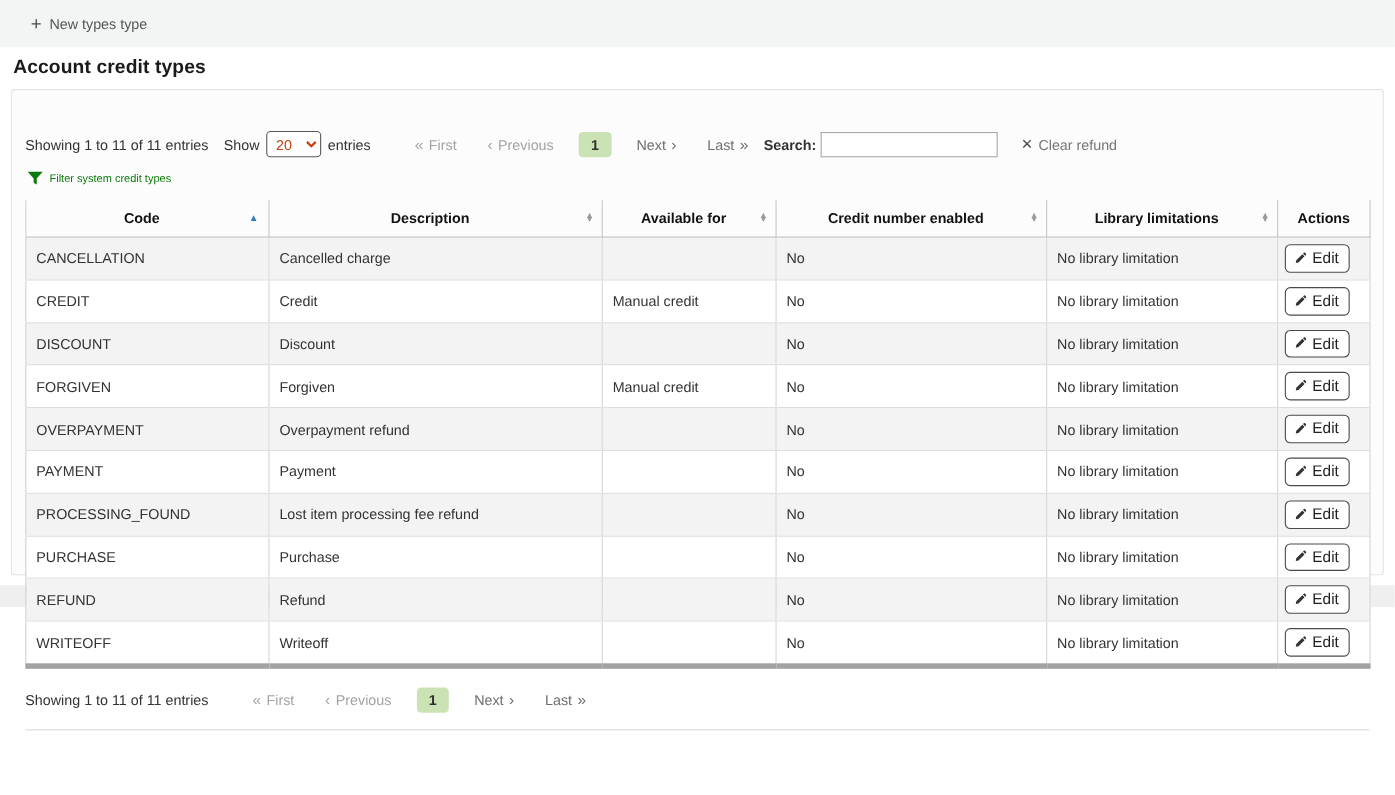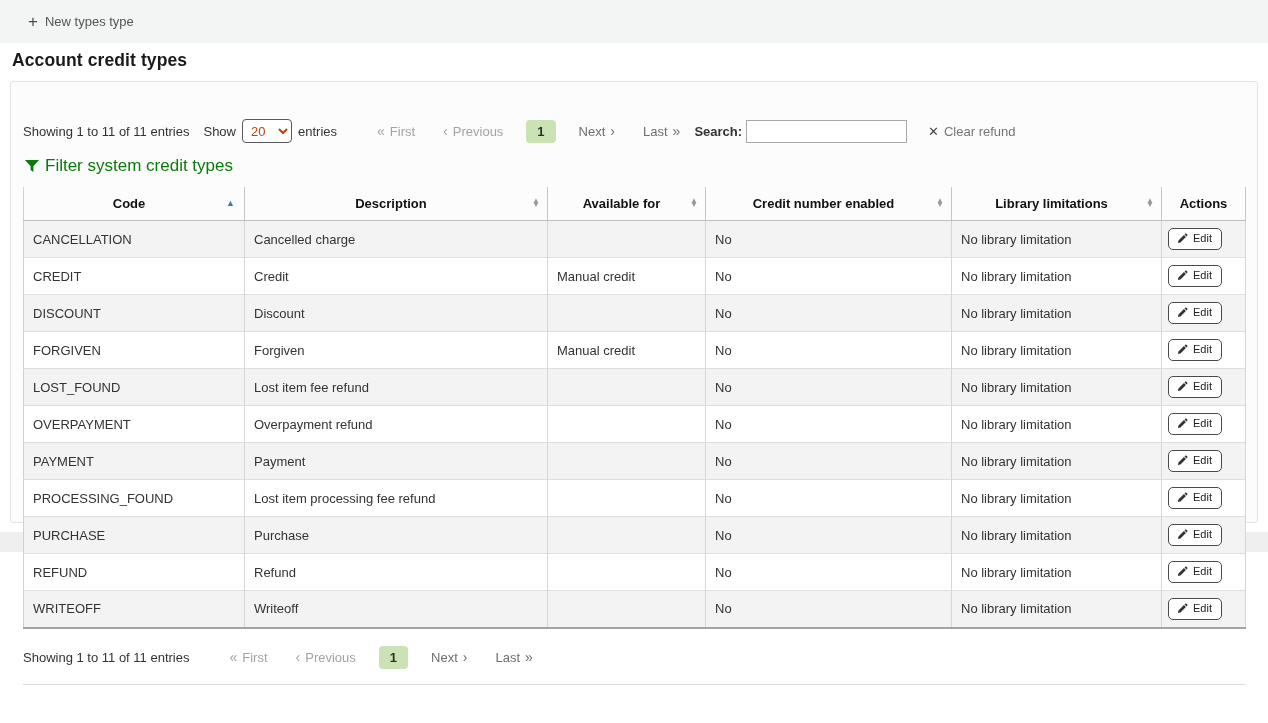--- a/index.html
+++ b/index.html
@@ -70,21 +70,21 @@
   .clear-filter {
     display: inline-flex; align-items: center; gap: 5px; margin-left: 21px;
     color: #757575; cursor: pointer; text-decoration: none;
   }
   .clear-filter .x-icon { color: #474747; font-size: 13px; font-weight: 700; }
 
   
   .filter-row { margin: 0 0 11px 2px; }
   .filter-link {
     display: inline-flex; align-items: center; gap: 6px;
-    color: #0a7a0a; cursor: pointer; text-decoration: none; font-size: 17px; justify-content: center;
+    color: #0a7a0a; cursor: pointer; text-decoration: none; font-size: 10px; justify-content: center;
   }
 
   
   table.credit-types {
     width: 100%; border-collapse: collapse; table-layout: fixed;
     border-left: 1px solid #d0d0d0;
   }
   th {
     position: relative; padding: 9px 18px 9px 8px; font-size: 13px; font-weight: 700;
     color: #111; text-align: center;
@@ -100,27 +100,27 @@
     position: absolute; right: 7px; top: 50%; transform: translateY(-50%);
     display: flex; flex-direction: column; line-height: .62; font-size: 8px; color: #9a9a9a;
   }
   td {
     padding: 10px 9px; color: #333; font-size: 13px;
     border-right: 1px solid #d6d6d6; border-top: 1px solid #dedede;
     overflow: hidden; text-overflow: ellipsis; white-space: nowrap;
     height: 37px; vertical-align: middle; background: #fff;
   }
   tbody tr:nth-child(odd) td { background: #f3f3f3; }
-  tbody tr:last-child td { border-bottom: 2px solid #a3a3a3; }
+  tbody tr:last-child td { border-bottom: 5px solid #a3a3a3; }
   td.actions-cell { padding: 6px; }
 
   .edit-btn {
     display: inline-flex; align-items: center; gap: 5px;
     background: #fff; border: 1px solid #4a4a4a; border-radius: 5px;
-    padding: 3px 9px 4px 8px; font-family: inherit; font-size: 11px; color: #222;
+    padding: 3px 9px 4px 8px; font-family: inherit; font-size: 14px; color: #222;
     cursor: pointer; line-height: 1.2;
   }
   .edit-btn svg { display: block; }
 
   .panel-divider {
     border: none; border-top: 1px solid #d9d9d9; margin: 15px 0 0 0;
   }
 
   
   .bottombar { height: 20px; background: #efefef; margin-top: 9px; }
@@ -296,35 +296,20 @@
       <td class="actions-cell">
         <button class="edit-btn">
           <svg width="11" height="11" viewBox="0 0 16 16">
             <path d="M13.7 1.1l1.2 1.2c.5.5.5 1.2 0 1.7l-1 1-2.9-2.9 1-1c.5-.5 1.2-.5 1.7 0zM10.1 3l2.9 2.9-8 8-3.6.7.7-3.6 8-8z" fill="#333"></path>
           </svg>
           <span>Edit</span>
         </button>
       </td>
     </tr>
 
-    <tr>
-      <td>LOST_FOUND</td>
-      <td>Lost item fee refund</td>
-      <td></td>
-      <td>No</td>
-      <td>No library limitation</td>
-      <td class="actions-cell">
-        <button class="edit-btn">
-          <svg width="11" height="11" viewBox="0 0 16 16">
-            <path d="M13.7 1.1l1.2 1.2c.5.5.5 1.2 0 1.7l-1 1-2.9-2.9 1-1c.5-.5 1.2-.5 1.7 0zM10.1 3l2.9 2.9-8 8-3.6.7.7-3.6 8-8z" fill="#333"></path>
-          </svg>
-          <span>Edit</span>
-        </button>
-      </td>
-    </tr>
 
     <tr>
       <td>OVERPAYMENT</td>
       <td>Overpayment refund</td>
       <td></td>
       <td>No</td>
       <td>No library limitation</td>
       <td class="actions-cell">
         <button class="edit-btn">
           <svg width="11" height="11" viewBox="0 0 16 16">

